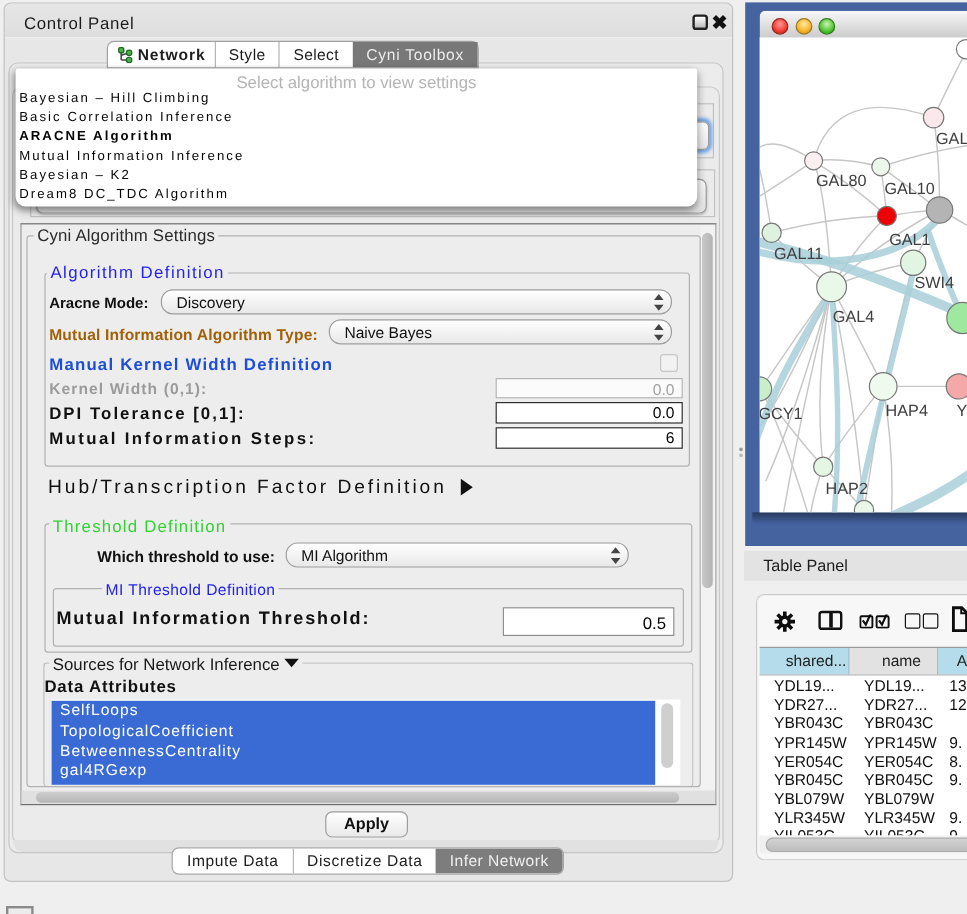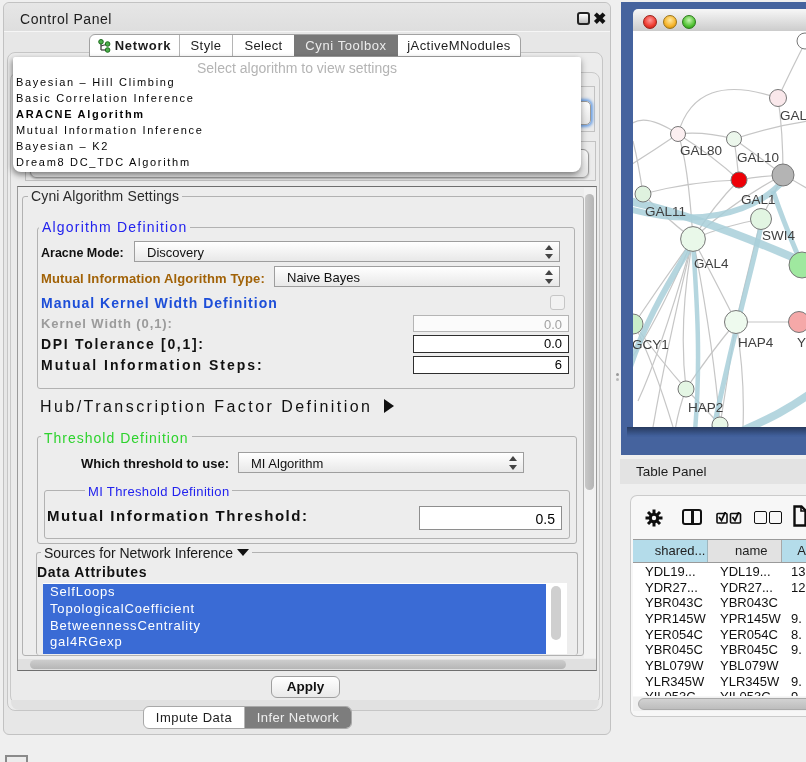--- a/index.html
+++ b/index.html
@@ -30,21 +30,20 @@
       <line x1="3" y1="11" x2="9.6" y2="11" stroke="#444" stroke-width="1.3"></line>
       <circle cx="3" cy="2.8" r="2.3" fill="#4db04d" stroke="#1c6b1c"></circle>
       <circle cx="9.6" cy="5" r="2.3" fill="#4db04d" stroke="#1c6b1c"></circle>
       <circle cx="9.6" cy="11" r="2.3" fill="#4db04d" stroke="#1c6b1c"></circle>
     </svg>
     <span style="letter-spacing:0.75px;">Network</span>
     </div>
   <div style="width:53px;border-right:1px solid #b5b5b5;text-align:center;line-height:21px;letter-spacing:0.4px;box-sizing:border-box;">Style</div>
   <div style="width:61px;text-align:center;line-height:21px;letter-spacing:0.3px;box-sizing:border-box;">Select</div>
   <div style="width:104px;background:#787878;color:#ececec;text-align:center;line-height:21px;letter-spacing:0.6px;box-sizing:border-box;">Cyni Toolbox</div>
-  <div style="width:122px;text-align:center;line-height:21px;letter-spacing:0.45px;box-sizing:border-box;border-radius:0 6px 0 0;">jActiveMNodules</div>
 </div>
 
 <div class="abs" style="left:570px;top:86px;width:24px;height:44px;border:1px solid #c2c2c2;border-left:none;background:#ebebeb;"></div>
 <div class="abs" style="left:556px;top:101px;width:33px;height:22px;border-radius:5px;border:1px solid #9a9a9a;background:linear-gradient(#fff,#e7e7e7);box-shadow:0 0 3px 2px rgba(80,145,230,0.8);"></div>
 <div class="abs" style="left:25px;top:141px;width:569px;height:38px;border:1px solid #c2c2c2;background:#ebebeb;"></div>
 <div class="abs" style="left:30px;top:149px;width:557px;height:27px;border-radius:6px;border:1px solid #9a9a9a;background:linear-gradient(#fbfbfb,#e2e2e2);box-shadow:0 1px 2px rgba(0,0,0,0.25);"></div>
 
 <div class="abs" style="left:17px;top:186px;width:580px;height:485px;border-top:1px solid #6e6e6e;border-bottom:1px solid #6e6e6e;border-left:1px solid #9a9a9a;border-right:1px solid #9a9a9a;background:#ededed;box-sizing:border-box;"></div>
 
 <div class="abs" style="left:584px;top:188px;width:12px;height:470px;background:#f2f2f2;"></div>
@@ -107,20 +106,21 @@
 <div class="abs" style="left:43px;top:583px;width:524px;height:71px;background:#fff;"></div>
 <div class="abs" style="left:43px;top:584px;width:503px;height:70px;background:#3a6bd5;color:#fff;font-size:13px;letter-spacing:0.85px;line-height:16.8px;padding-left:7px;box-sizing:border-box;">SelfLoops<br>TopologicalCoefficient<br>BetweennessCentrality<br>gal4RGexp</div>
 <div class="abs" style="left:551px;top:586px;width:10px;height:54px;background:#cfcfcf;border-radius:5px;"></div>
 
 <div class="abs" style="left:271px;top:676px;width:67px;height:20px;border:1px solid #9f9f9f;border-radius:6px;background:linear-gradient(#ffffff,#e9e9e9);font-size:13.5px;font-weight:bold;color:#111;text-align:center;line-height:19px;">Apply</div>
 
 <div class="abs" style="left:11px;top:700px;width:588px;height:10px;background:#e1e1e1;border-radius:0 0 8px 8px;"></div>
 
 <div class="abs" style="left:143px;top:706px;height:23px;display:flex;border:1px solid #a8a8a8;border-radius:6px;background:#fff;font-size:13px;color:#1d1d1d;box-sizing:border-box;overflow:hidden;">
   <div style="width:101px;border-right:1px solid #b5b5b5;text-align:center;line-height:21px;letter-spacing:0.5px;box-sizing:border-box;">Impute Data</div>
+  <div style="width:118px;text-align:center;line-height:21px;letter-spacing:0.55px;box-sizing:border-box;">Discretize Data</div>
   <div style="width:106px;background:#7d7d7d;color:#f0f0f0;text-align:center;line-height:21px;letter-spacing:0.4px;box-sizing:border-box;">Infer Network</div>
 </div>
 
 <div class="abs" style="left:13px;top:57px;width:568px;height:115px;background:#fff;border-radius:2px 2px 8px 8px;box-shadow:0 3px 7px rgba(0,0,0,0.35), -2px 2px 5px rgba(0,0,0,0.18);"></div>
 <div class="abs" style="left:13px;top:60px;width:568px;font-size:14px;color:#b4b4b4;text-align:center;">Select algorithm to view settings</div>
 <div class="abs" style="left:16px;top:74px;font-size:11px;letter-spacing:1.7px;color:#050505;line-height:16.1px;">
 Bayesian – Hill Climbing<br>
 Basic Correlation Inference<br>
 <b>ARACNE Algorithm</b><br>
 Mutual Information Inference<br>
@@ -270,18 +270,18 @@
   <div style="position:absolute;left:87px;top:1px;line-height:15.65px;">YDL19...<br>YDR27...<br>YBR043C<br>YPR145W<br>YER054C<br>YBR045C<br>YBL079W<br>YLR345W<br>YIL053C</div>
   <div style="position:absolute;left:158px;top:1px;line-height:15.65px;">13<br>12<br>&nbsp;<br>9.<br>8.<br>9.<br>&nbsp;<br>9.<br>9.</div>
 </div>
 
 <div class="abs" style="left:633px;top:697px;width:173px;height:14px;background:#f0f0f0;"></div>
 <div class="abs" style="left:638px;top:698px;width:175px;height:12px;background:linear-gradient(#d2d2d2,#bdbdbd);border:1px solid #aaa;border-radius:6px;box-sizing:border-box;"></div>
 
 <div class="abs" style="left:5px;top:755px;width:19px;height:10px;border:2px solid #8a8a8a;background:#ececec;"></div>
 
 <style>
-.combo{border:1px solid #9e9e9e;border-radius:0;background:linear-gradient(#ffffff,#e8e8e8);box-sizing:border-box;}
+.combo{border:1px solid #9e9e9e;border-radius:10px;background:linear-gradient(#ffffff,#e8e8e8);box-sizing:border-box;}
 .combo .ctext{position:absolute;left:12px;top:50%;transform:translateY(-50%);font-size:13px;color:#111;}
 .combo .stepper{position:absolute;right:6px;top:50%;transform:translateY(-50%);width:9px;height:14px;}
 .combo .stepper:before{content:"";position:absolute;left:1px;top:0;border-left:4px solid transparent;border-right:4px solid transparent;border-bottom:5px solid #444;}
 .combo .stepper:after{content:"";position:absolute;left:1px;bottom:0;border-left:4px solid transparent;border-right:4px solid transparent;border-top:5px solid #444;}
 </style>
 
 </body></html>

